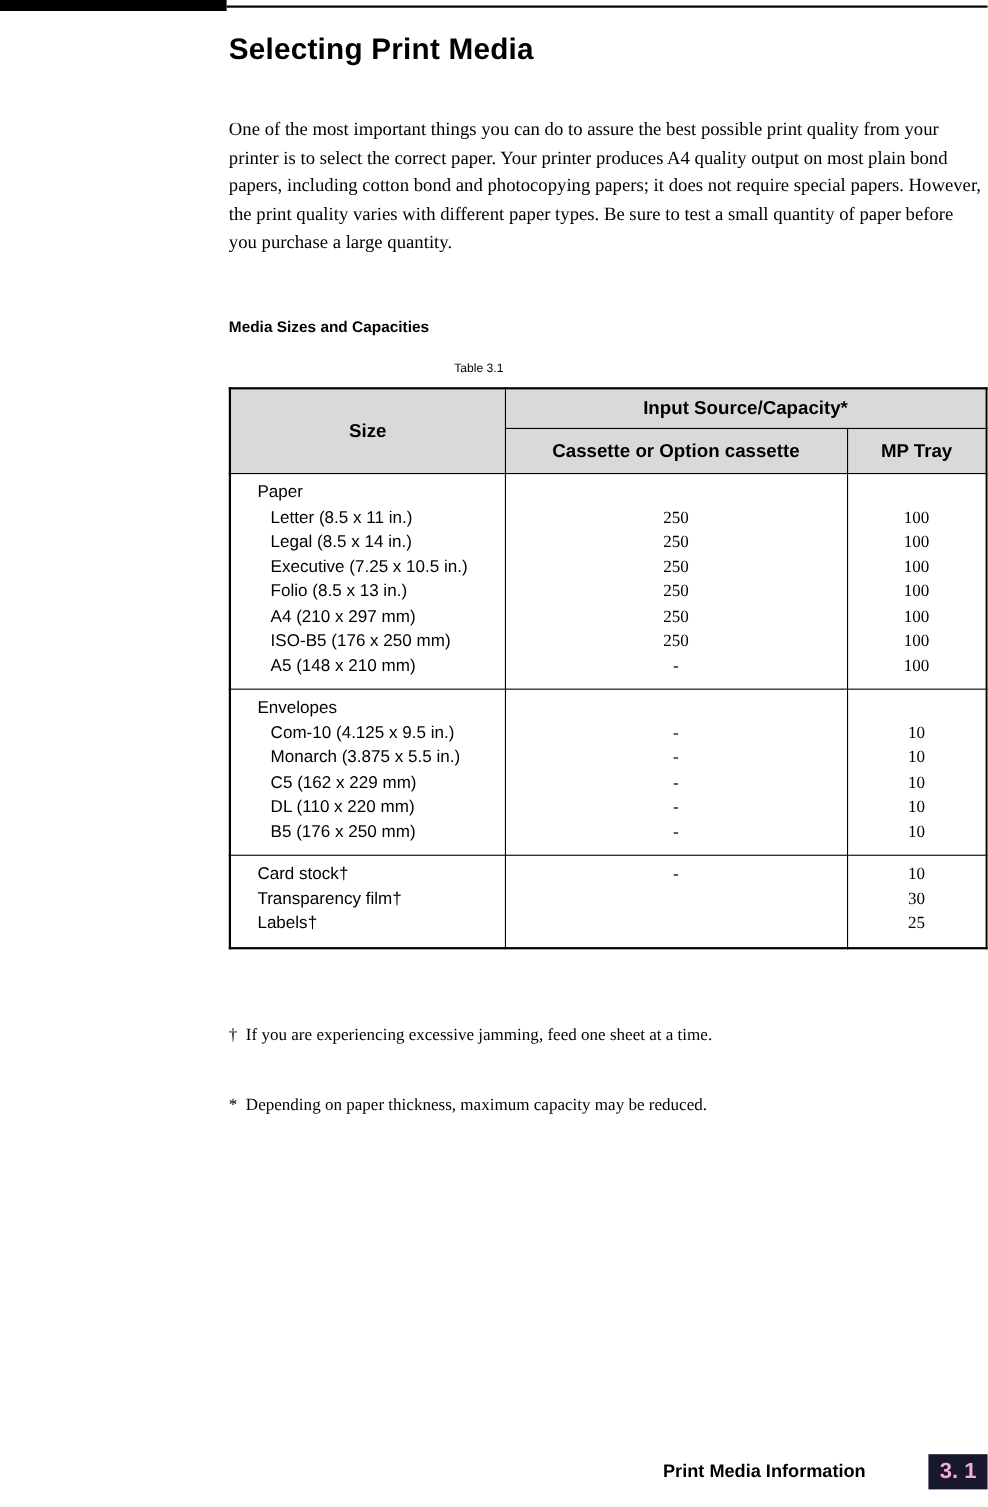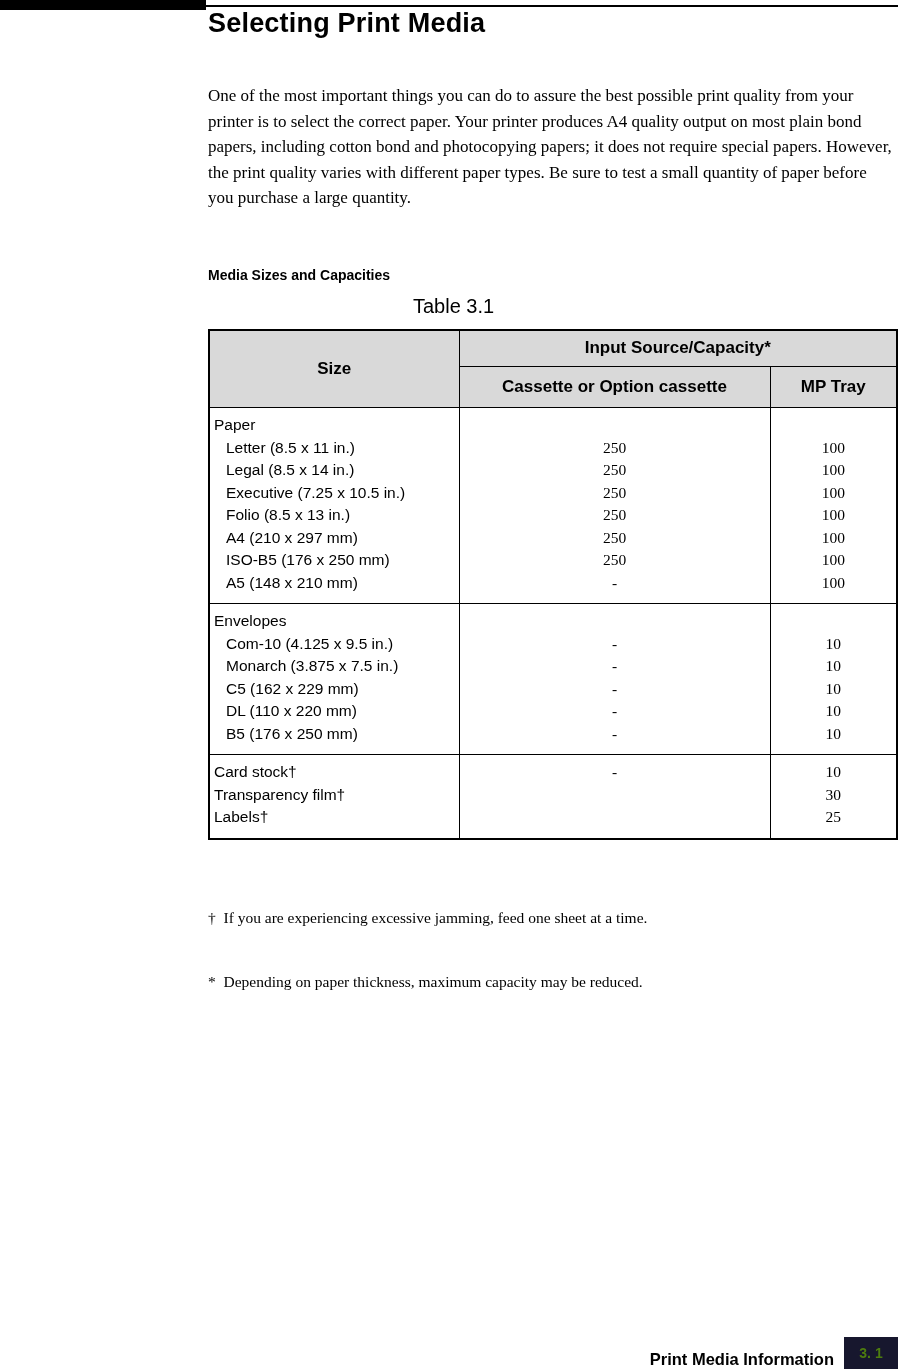--- a/index.html
+++ b/index.html
@@ -19,40 +19,40 @@
   .top-line {
     position:absolute; left:206px; top:5px; right:0;
     height:2px; background:#000;
   }
   .content {
     position:absolute; left:208px; top:0; width:690px;
   }
   .title {
     font-family:"Liberation Sans", sans-serif;
     font-weight:bold; font-size:27px;
-    margin-top:8px; letter-spacing:0.2px;
+    margin-top:30px; letter-spacing:0.2px;
   }
   .intro {
     margin-top:44px;
     font-size:17px; line-height:25.5px;
     width:688px;
   }
   .section-heading {
     font-family:"Liberation Sans", sans-serif;
     font-weight:bold; font-size:14px;
     margin-top:56px;
   }
   .section-intro {
     margin-top:38px;
     font-size:18.5px; line-height:25px;
   }
   .table-caption {
     font-family:"Liberation Sans", sans-serif;
-    font-size:20px;
-    margin-top:12px;
+    font-size:11px;
+    margin-top:24px;
     margin-left:205px;
   }
   table.media {
     margin-top:11px;
     width:688px;
     border-collapse:collapse;
     font-family:"Liberation Sans", sans-serif;
     font-size:15.5px;
     table-layout:fixed;
   }
@@ -61,46 +61,46 @@
   th {
     background:#d9d9d9;
     font-weight:bold;
     font-size:17px;
     text-align:center;
     vertical-align:middle;
   }
   .h-top { height:37px; }
   .h-sub { height:41px; }
   td { vertical-align:top; padding-top:6px; padding-bottom:9px; background:#fff; }
-  .c-size { padding-left:4px; text-align:left; }
+  .c-size { padding-left:24px; text-align:left; }
   .c-val  { text-align:center;font-family:Liberation Serif, serif; }
   .ln { height:22.5px; line-height:22.5px; white-space:nowrap; overflow:hidden; }
   .item { padding-left:12px; }
   .footnotes {
     margin-top:24px;
     font-size:15.5px;
     line-height:21.5px;
     white-space:pre-wrap;
   }
   .footer {
-    position:absolute; right:0; bottom:1px;
-    display:flex; align-items:flex-end;
+    position:absolute; right:0; bottom:16px;
+    display:flex; align-items:center;gap:27px;
   }
   .footer-label {
     font-family:"Liberation Sans", sans-serif;
     font-weight:bold; font-size:16.5px;
     margin-right:10px;
   }
   .footer-box {
     width:54px; height:32px;
     background:#17172e;
-    color:#4d7c0f;
-    font-family:"Liberation Sans", sans-serif;
-    font-weight:bold; font-size:14px;
-    display:flex; align-items:center; justify-content:center;
+    color:#f9a8d4;
+    font-family:"Liberation Sans", sans-serif;
+    font-weight:bold; font-size:20px;
+    display:flex; align-items:center; justify-content:center;margin-left:20px;
   }
 </style>
 </head>
 <body>
 
 <div class="page">
 
   <div class="top-bar"></div>
   <div class="top-line"></div>
 
@@ -163,21 +163,21 @@
             <div class="ln">100</div>
             <div class="ln">100</div>
             <div class="ln">100</div>
           </td>
         </tr>
 
         <tr>
           <td class="c-size">
             <div class="ln">Envelopes</div>
             <div class="ln item">Com-10 (4.125 x 9.5 in.)</div>
-            <div class="ln item">Monarch (3.875 x 7.5 in.)</div>
+            <div class="ln item">Monarch (3.875 x 5.5 in.)</div>
             <div class="ln item">C5 (162 x 229 mm)</div>
             <div class="ln item">DL (110 x 220 mm)</div>
             <div class="ln item">B5 (176 x 250 mm)</div>
           </td>
           <td class="c-val">
             <div class="ln"></div>
             <div class="ln">-</div>
             <div class="ln">-</div>
             <div class="ln">-</div>
             <div class="ln">-</div>

